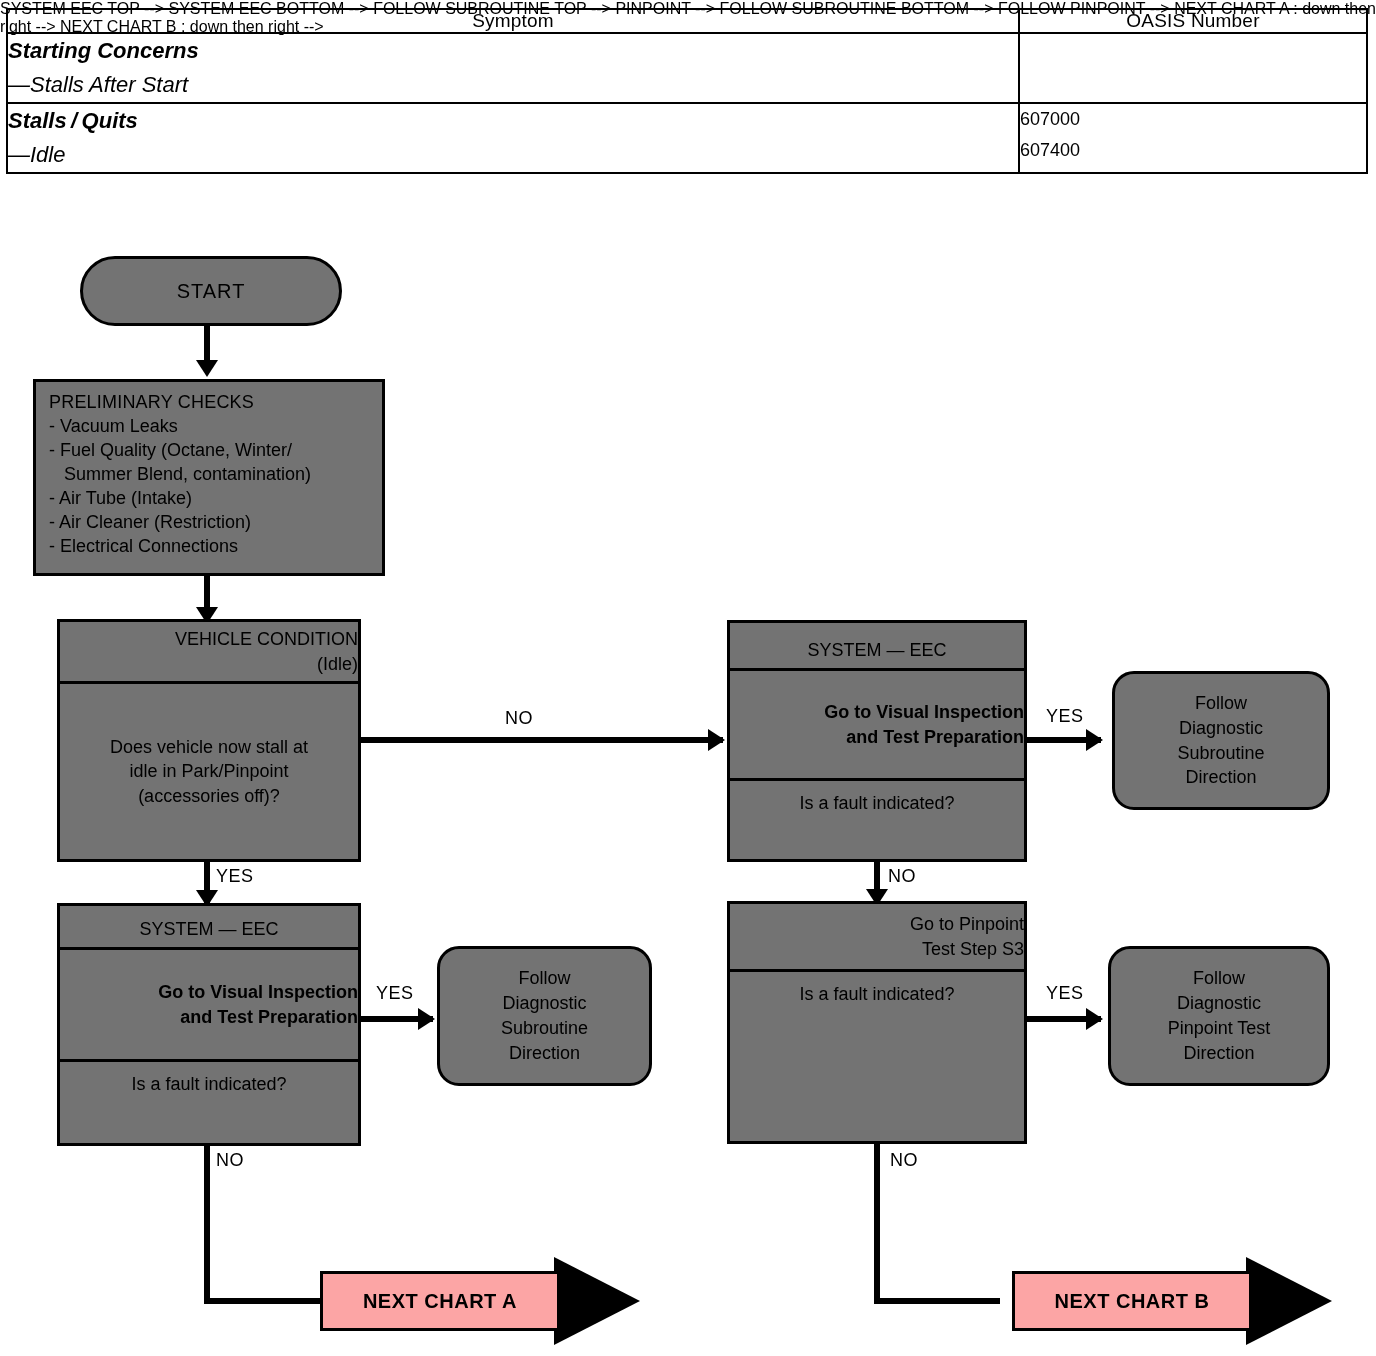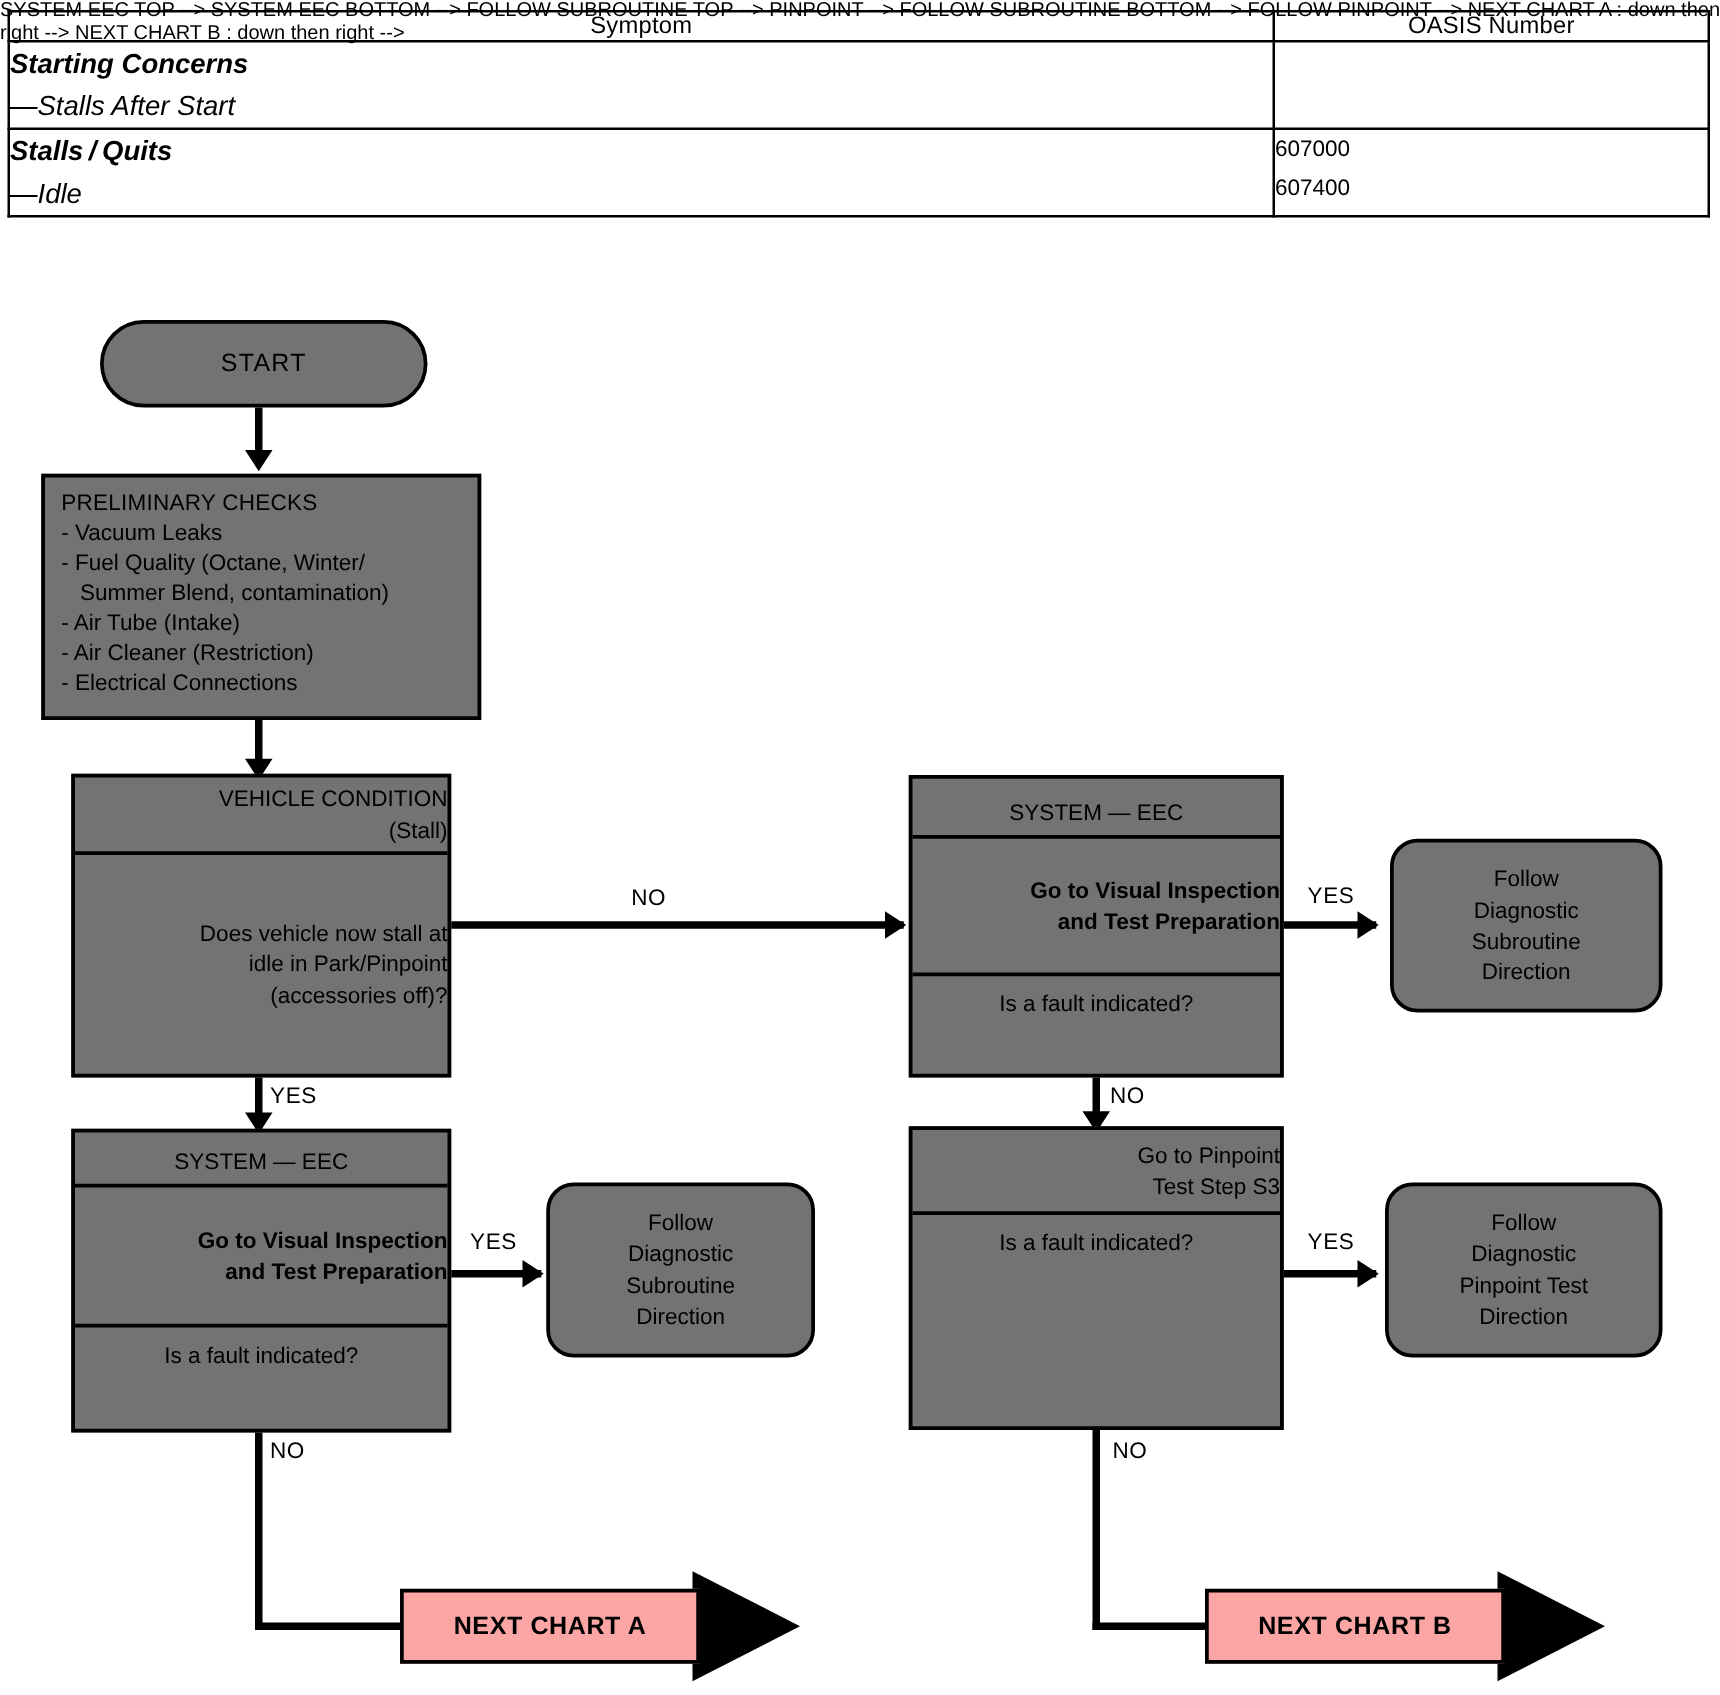--- a/index.html
+++ b/index.html
@@ -99,21 +99,21 @@
     display: flex;
     align-items: flex-end;
     justify-content: center;
     text-align: center;
     font-size: 18px;
     line-height: 1.35;
   }
   .seg.div-b { border-bottom: 3px solid #000; }
   .seg.bold { font-weight: bold; }
   .seg.top-label { padding: 6px 0; }
-  .seg.grow { flex: 1 1 auto; align-items: flex-end; }
+  .seg.grow { flex: 1 1 auto; align-items: center; }
   .seg.q { padding: 10px 0; align-items: flex-start; }
 
   
   .hline, .vline {
     position: absolute;
     background: #000;
   }
   .arrow-d, .arrow-r {
     position: absolute;
     width: 0; height: 0;
@@ -218,21 +218,21 @@
   </div>
 
   
   <div class="vline" style="left:204px; top:576px; width:6px; height:36px;"></div>
   <div class="arrow-d" style="left:196px; top:607px;"></div>
 
   
   <div class="node stack" style="left:57px; top:619px; width:304px; height:243px;">
     <div class="seg div-b top-label" style="height:62px; flex-direction:column;">
       <div>VEHICLE CONDITION</div>
-      <div>(Stall)</div>
+      <div>(Idle)</div>
     </div>
     <div class="seg grow" style="flex-direction:column;">
       <div>Does vehicle now stall at</div>
       <div>idle in Park/Pinpoint</div>
       <div>(accessories off)?</div>
     </div>
   </div>
 
    SYSTEM EEC TOP --&gt;
   <div class="hline" style="left:361px; top:737px; width:362px; height:6px;"></div>
@@ -327,18 +327,18 @@
     <div class="head" style="left:234px;"></div>
     <div class="body" style="width:240px;">NEXT CHART A</div>
   </div>
 
    NEXT CHART B : down then right --&gt;
   <div class="vline" style="left:874px; top:1144px; width:6px; height:160px;"></div>
   <div class="hline" style="left:874px; top:1298px; width:126px; height:6px;"></div>
   <div class="edge-label" style="left:890px; top:1150px;">NO</div>
 
   
-  <div class="banner" style="left:964px; top:1271px; width:320px;text-align:right;">
+  <div class="banner" style="left:1012px; top:1271px; width:320px;text-align:right;">
     <div class="head" style="left:234px;"></div>
     <div class="body" style="width:240px;">NEXT CHART B</div>
   </div>
 
 </div>
 
 </body></html>

